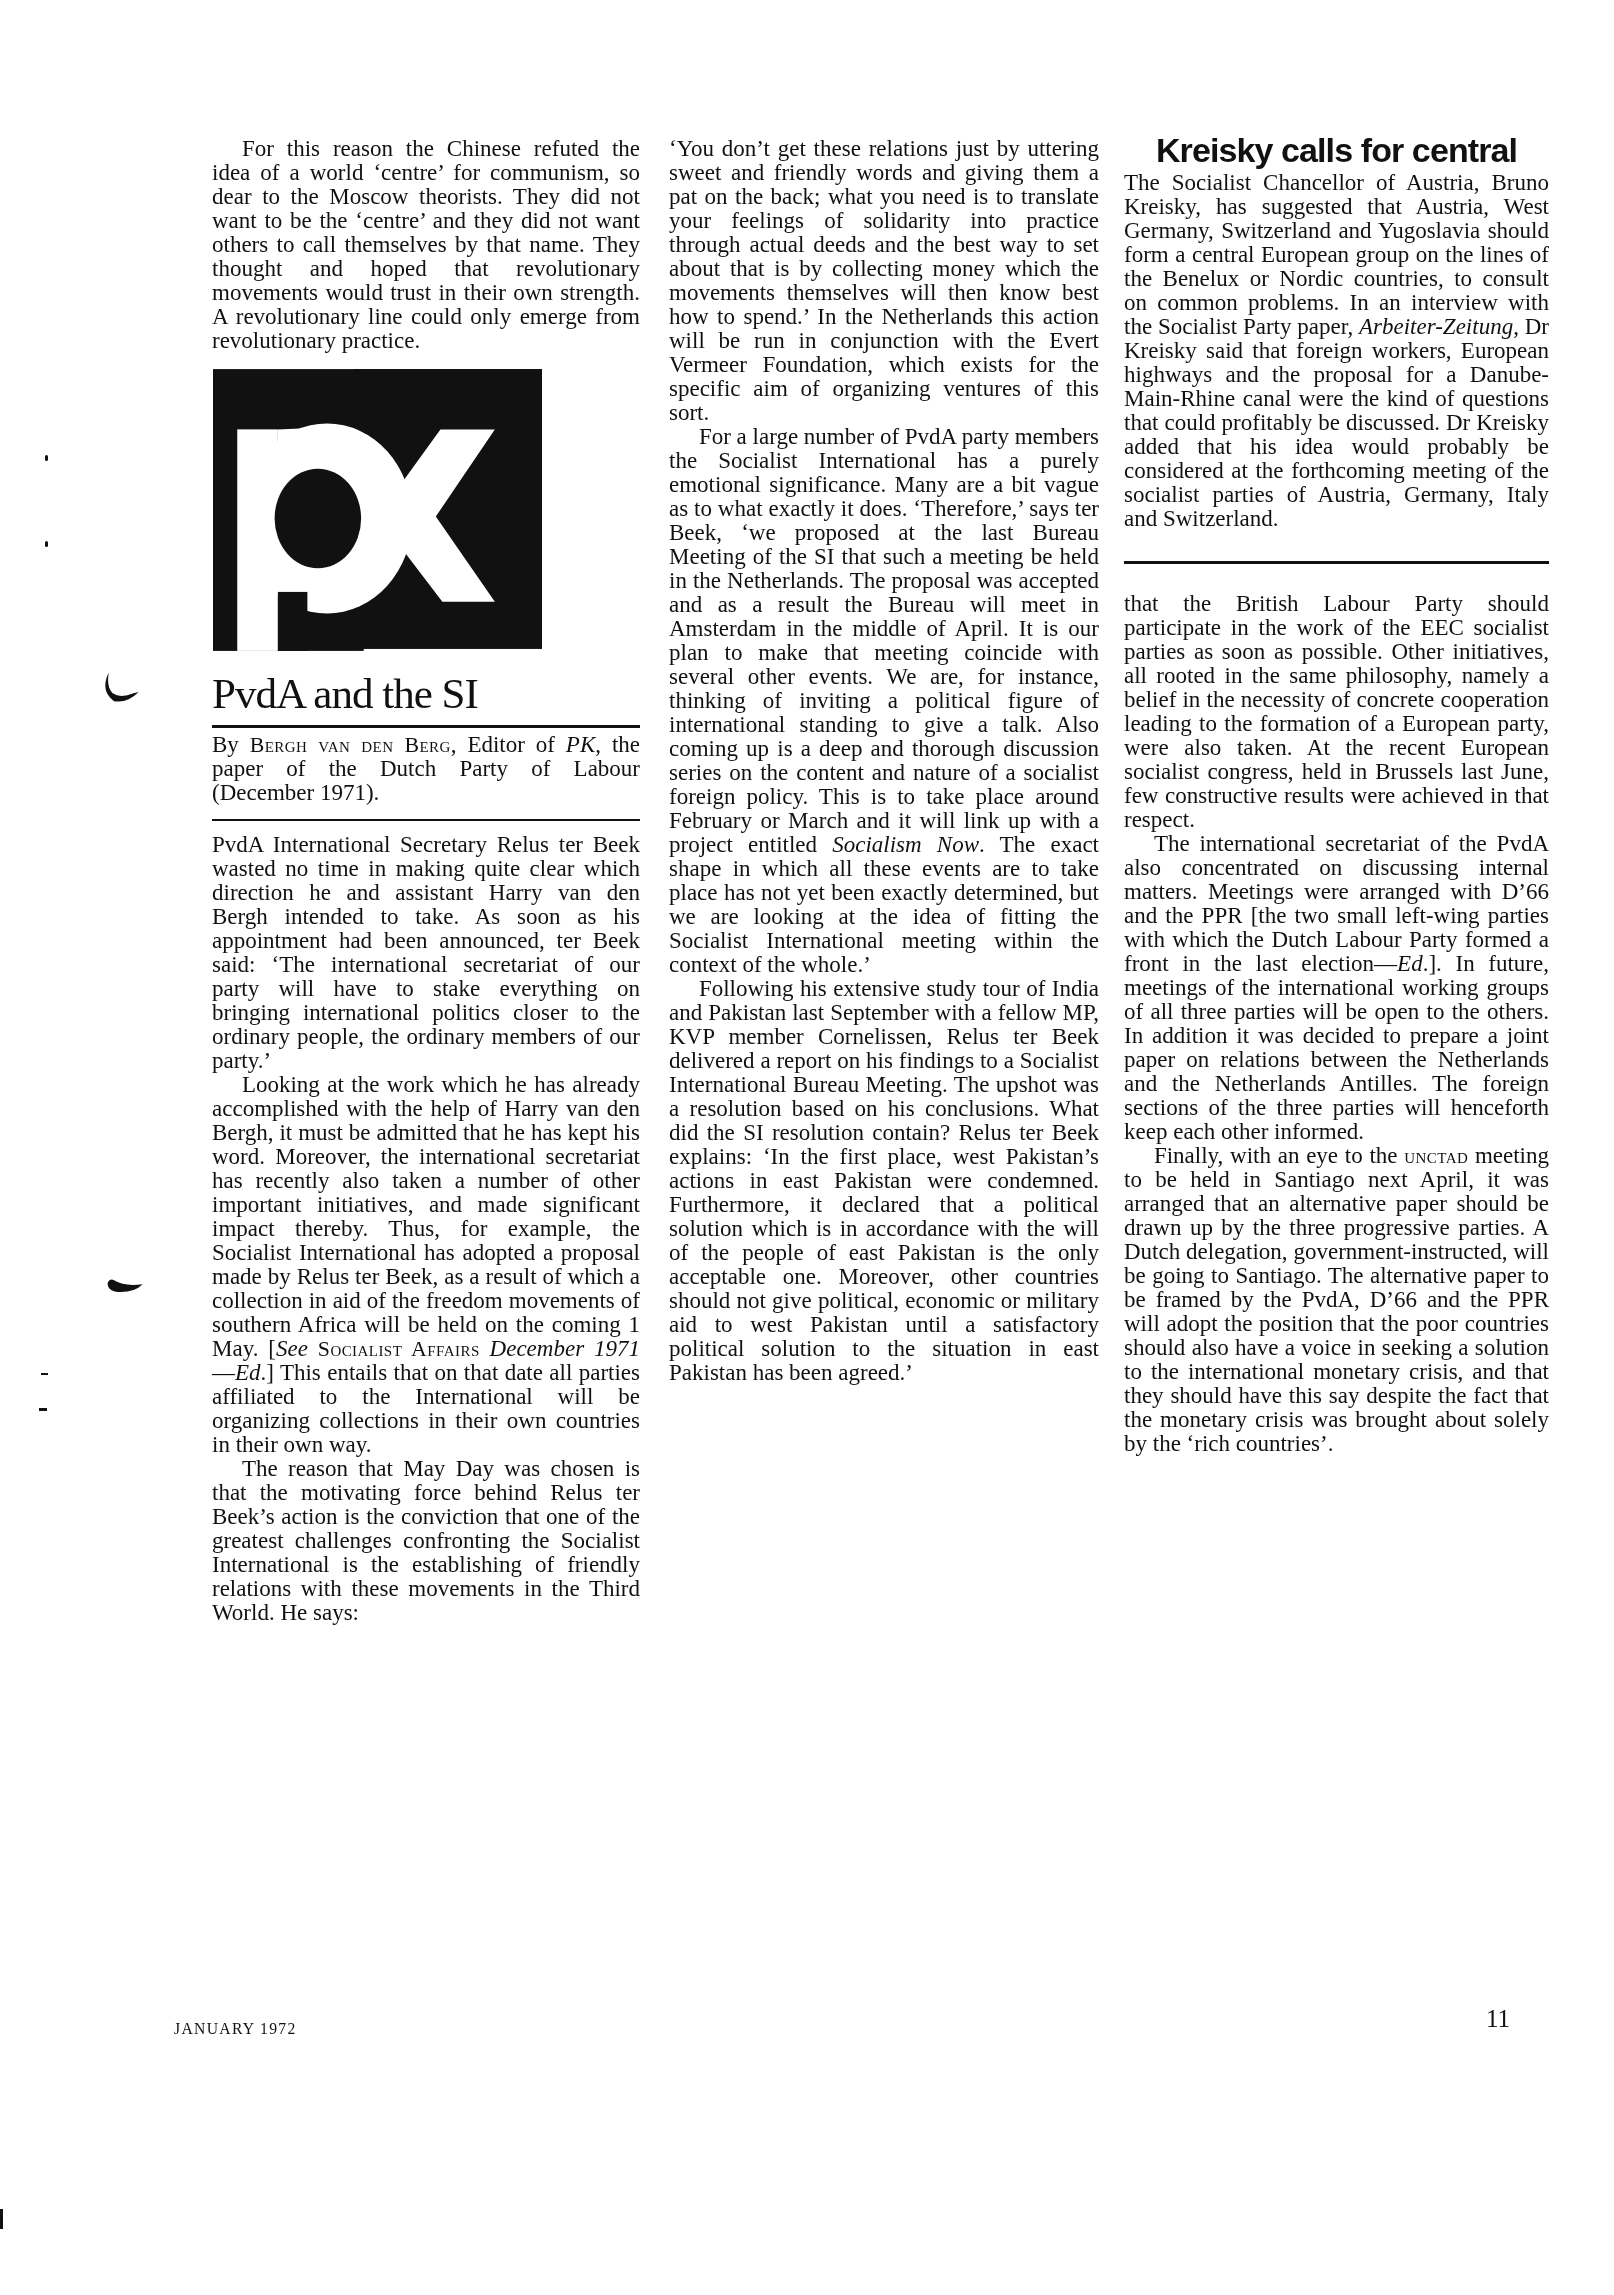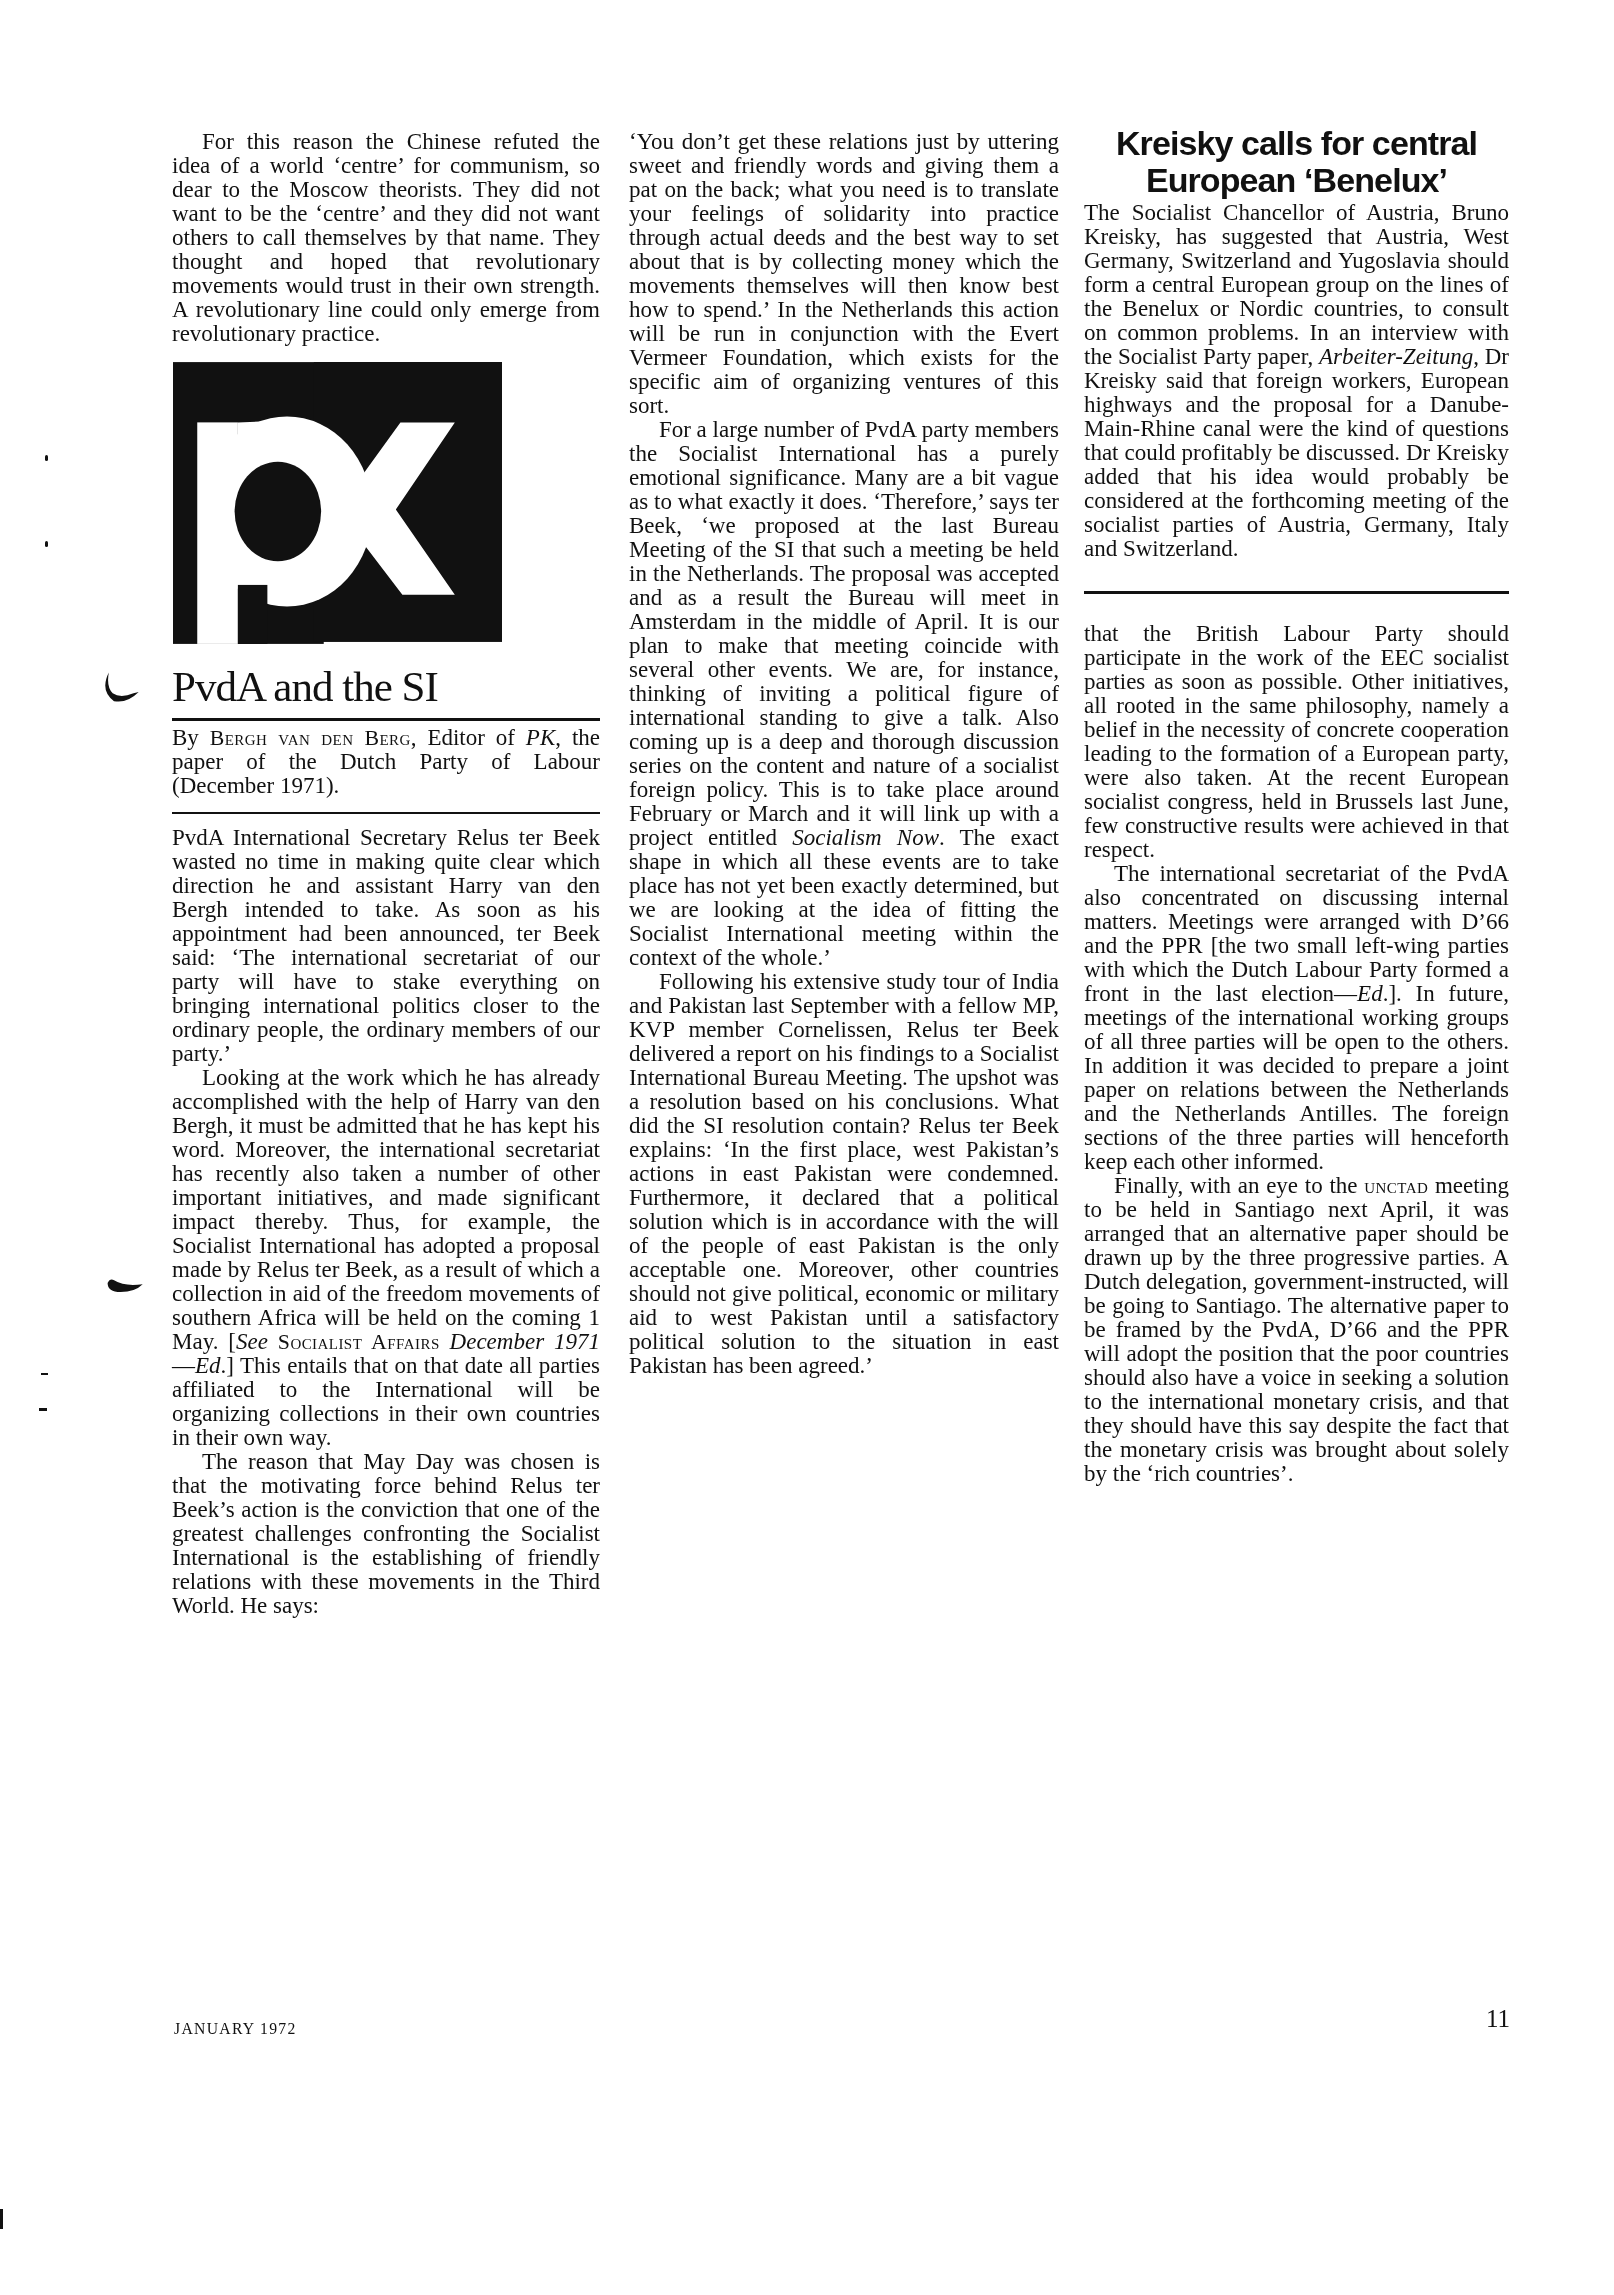--- a/index.html
+++ b/index.html
@@ -1,18 +1,18 @@
 <!DOCTYPE html>
 <html style="font-size:10.5px"><head>
 <meta charset="utf-8">
 <style>
   html, body { margin: 0; padding: 0; background: #ffffff; }
   body { width: 1614px; height: 2295px; position: relative; overflow: hidden;
          font-family: "Liberation Serif", "DejaVu Serif", serif; color: #111; }
-  .col { position: absolute; top: 130px; font-size: 23px; line-height: 24px; }
+  .col { position: absolute; top: 137px; font-size: 23px; line-height: 24px; margin-left: 40px; }
   .col p { margin: 0; text-align: justify; hyphens: manual; }
   .col p.indent { text-indent: 1.3em; }
   #col1 { left: 172px; width: 428px; }
   #col2 { left: 629px; width: 430px; }
   #col3 { left: 1084px; width: 425px; }
   .sc { font-variant: small-caps; font-size: 0.95em; letter-spacing: 0.02em; }
   .logo { width: 329px; height: 282px; margin: 15.7px 0 0 0.7px; position: relative; }
   .logo svg { display: block; }
   .article-title { font-size: 43px; font-weight: normal; line-height: 52px; margin: 17px 0 5.2px 0;
                    letter-spacing: -1px; font-family: "Liberation Serif", serif; }
@@ -65,21 +65,20 @@
 
 <div id="col2" class="col">
   <p>‘You don’t get these relations just by uttering sweet and friendly words and giving them a pat on the back; what you need is to translate your feelings of solidarity into practice through actual deeds and the best way to set about that is by collecting money which the movements them­selves will then know best how to spend.’ In the Netherlands this action will be run in conjunction with the Evert Vermeer Foundation, which exists for the specific aim of organizing ventures of this sort.</p>
   <p class="indent"><span>For a large number of PvdA party members the Socialist International has a purely emotional significance. Many are a bit vague as to what exactly it does. ‘Therefore,’ says ter Beek, ‘we proposed at the last Bureau Meeting of the SI that such a meeting be held in the Netherlands. The pro­posal was accepted and as a result the Bureau will meet in Amsterdam in the middle of April. It is our plan to make that meeting coincide with several other events. We are, for in­stance, thinking of inviting a political figure of international standing to give a talk. Also coming up is a deep and thorough discussion series on the content and nature of a socialist foreign policy. This is to take place around February or March and it will link up with a project entitled </span><i>Socialism Now</i><span>. The exact shape in which all these events are to take place has not yet been exactly determined, but we are looking at the idea of fitting the Socialist Inter­national meeting within the context of the whole.’</span></p>
   <p class="indent">Following his extensive study tour of India and Pakistan last September with a fellow MP, KVP member Cornelissen, Relus ter Beek delivered a report on his findings to a Socialist International Bureau Meeting. The upshot was a resolution based on his conclusions. What did the SI resolu­tion contain? Relus ter Beek explains: ‘In the first place, west Pakistan’s actions in east Pakistan were con­demned. Furthermore, it declared that a political solution which is in accordance with the will of the people of east Pakistan is the only acceptable one. Moreover, other countries should not give political, economic or military aid to west Pakistan until a satisfactory political solution to the situation in east Pakistan has been agreed.’</p>
 </div>
 
 <div id="col3" class="col">
   <div class="sidebar-title">
     <div>Kreisky calls for central</div>
-    <div>European ‘Benelux’</div>
   </div>
   <p><span>The Socialist Chancellor of Austria, Bruno Kreisky, has suggested that Austria, West Germany, Switzerland and Yugoslavia should form a central European group on the lines of the Benelux or Nordic countries, to consult on common problems. In an interview with the Socialist Party paper, </span><i>Arbeiter-Zeitung</i><span>, Dr Kreisky said that foreign workers, European highways and the proposal for a Danube-Main-Rhine canal were the kind of questions that could profitably be discussed. Dr Kreisky added that his idea would probably be considered at the forthcoming meeting of the socialist parties of Austria, Germany, Italy and Switzerland.</span></p>
   <hr class="sidebar-rule">
 
   <p>that the British Labour Party should participate in the work of the EEC socialist parties as soon as possible. Other initiatives, all rooted in the same philosophy, namely a belief in the necessity of concrete cooperation leading to the formation of a Euro­pean party, were also taken. At the recent European socialist congress, held in Brussels last June, few con­structive results were achieved in that respect.</p>
   <p class="indent"><span>The international secretariat of the PvdA also concentrated on discussing internal matters. Meetings were arranged with D’66 and the PPR [the two small left-wing parties with which the Dutch Labour Party formed a front in the last election—</span><i>Ed</i><span>.]. In future, meetings of the international working groups of all three parties will be open to the others. In addi­tion it was decided to prepare a joint paper on relations between the Netherlands and the Netherlands Antilles. The foreign sections of the three parties will henceforth keep each other informed.</span></p>
   <p class="indent"><span>Finally, with an eye to the </span><span class="sc">unctad</span><span> meeting to be held in Santiago next April, it was arranged that an alterna­tive paper should be drawn up by the three progressive parties. A Dutch </span><span>delegation, government-instructed, will be going to Santiago. The alternative paper to be framed by the PvdA, D’66 and the PPR will adopt the position that the poor countries should also have a voice in seeking a solution to the international monetary crisis, and that they should have this say despite the fact that the monetary crisis was brought about solely by the ‘rich countries’.</span></p>
 </div>
 
 <div class="footer-date">JANUARY 1972</div>

